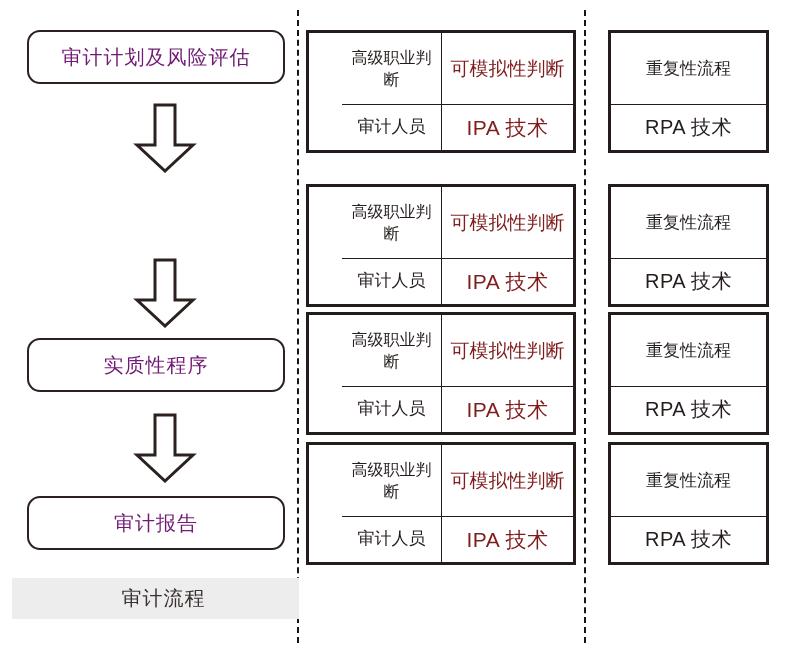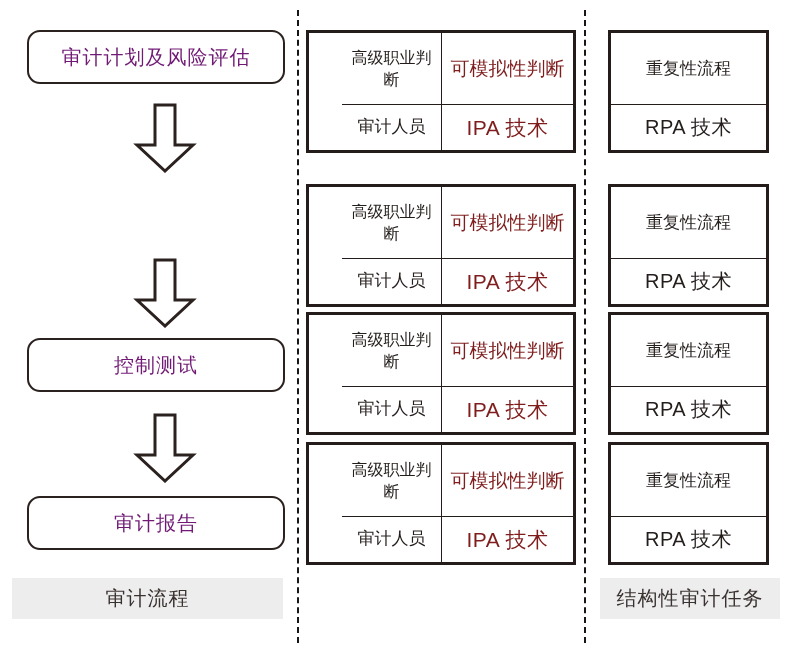--- a/index.html
+++ b/index.html
@@ -140,21 +140,21 @@
     position: absolute;
     height: 41px;
     background: #ededed;
     display: flex;
     align-items: center;
     justify-content: center;
     font-size: 20px;
     letter-spacing: 1px;
     color: #3a3230;
   }
-  #caption-left   { left: 12px;  width: 271px; top: 578px; }
+  #caption-left   { left: 12px;  width: 271px; top: 578px; padding-left: 16px; }
   #caption-middle { left: 311px; width: 262px; top: 578px; }
   #caption-right  { left: 600px; width: 180px; top: 578px; }
 </style>
 </head>
 <body>
 
 <div id="canvas">
 
   <div class="divider" id="divider-left"></div>
   <div class="divider" id="divider-right"></div>
@@ -167,21 +167,21 @@
     </svg>
   </div>
 
 
   <div class="flow-arrow" style="top:258px;">
     <svg viewBox="0 0 64 70" xmlns="http://www.w3.org/2000/svg">
       <polygon points="22,2 42,2 42,42 60,42 32,68 4,42 22,42" fill="#ffffff" stroke="#2b2220" stroke-width="3" stroke-linejoin="miter"></polygon>
     </svg>
   </div>
 
-  <div class="flow-box" style="top:338px;">控制测试</div>
+  <div class="flow-box" style="top:338px;">实质性程序</div>
 
   <div class="flow-arrow" style="top:413px;">
     <svg viewBox="0 0 64 70" xmlns="http://www.w3.org/2000/svg">
       <polygon points="22,2 42,2 42,42 60,42 32,68 4,42 22,42" fill="#ffffff" stroke="#2b2220" stroke-width="3" stroke-linejoin="miter"></polygon>
     </svg>
   </div>
 
   <div class="flow-box" style="top:496px;">审计报告</div>
 
   <div class="mid-table" style="top:30px;">
@@ -242,15 +242,14 @@
     <div class="right-row right-row-top">重复性流程</div>
     <div class="right-row right-row-bottom">RPA 技术</div>
   </div>
 
   <div class="right-table" style="top:442px;">
     <div class="right-row right-row-top">重复性流程</div>
     <div class="right-row right-row-bottom">RPA 技术</div>
   </div>
 
   <div class="caption-bar" id="caption-left">审计流程</div>
-  <div class="caption-bar" id="caption-right">结构性审计任务</div>
 
 </div>
 
 </body></html>

